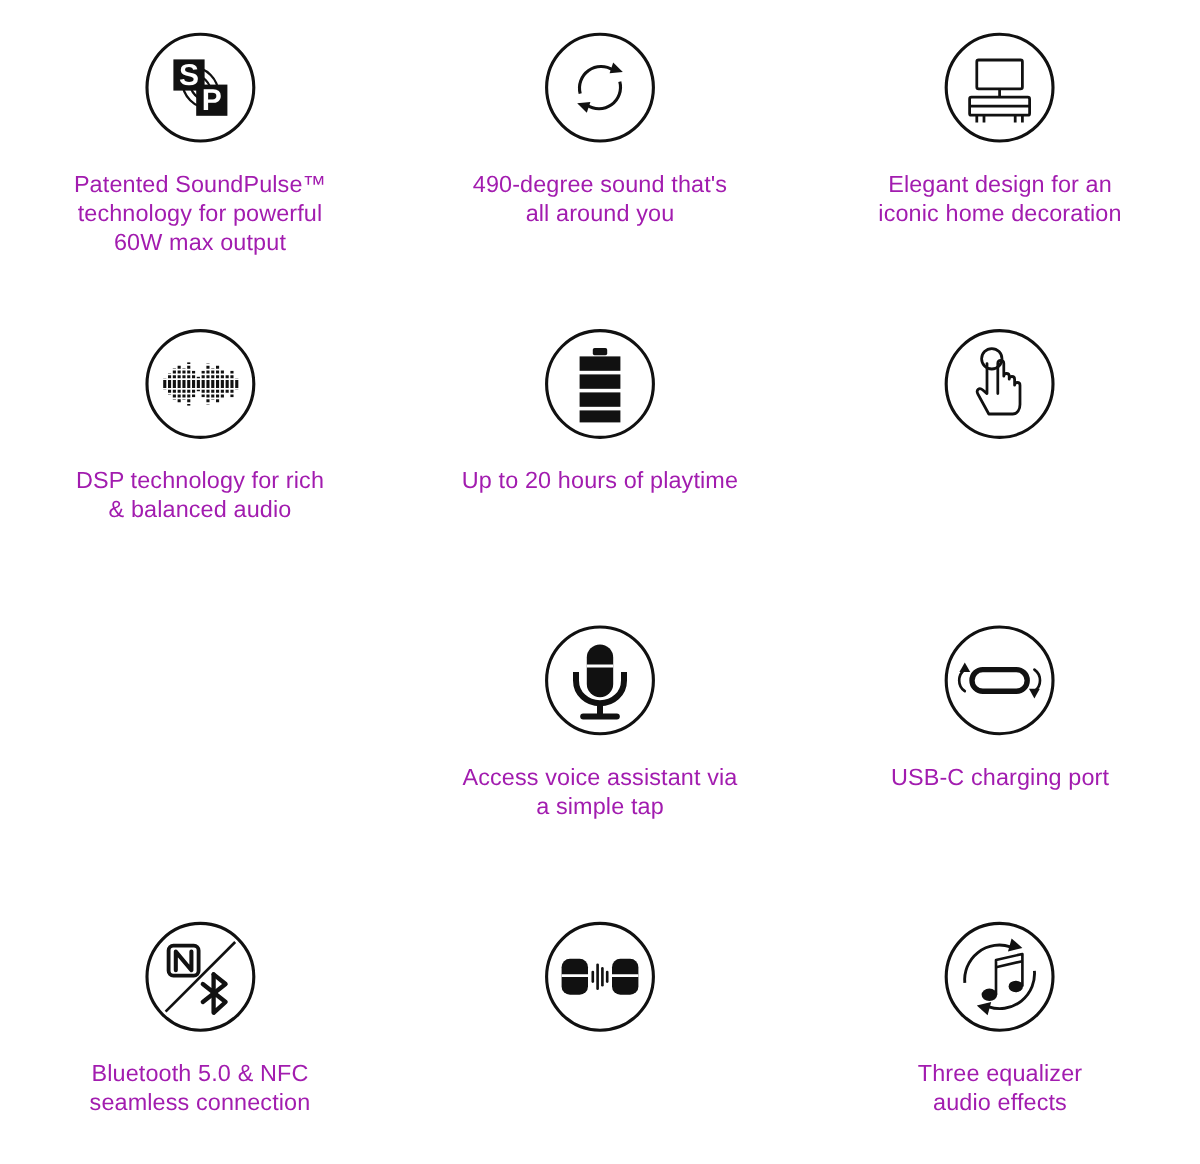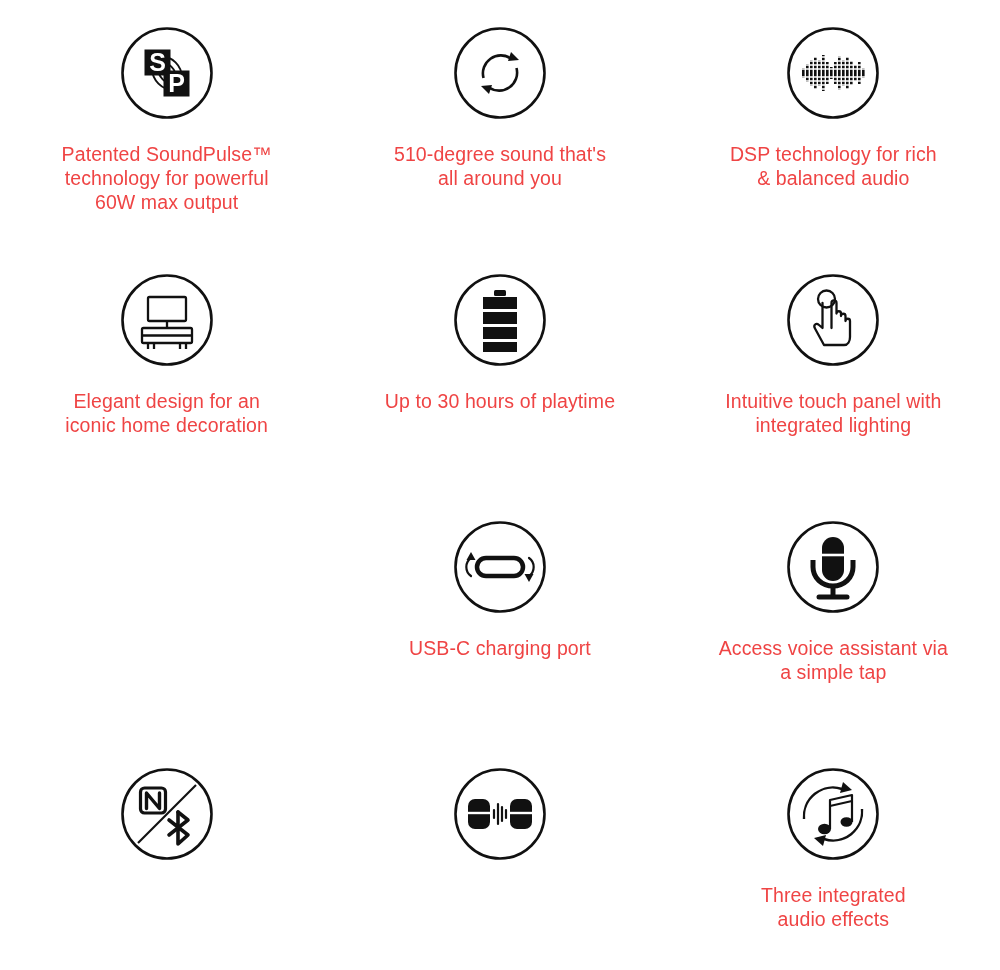--- a/index.html
+++ b/index.html
@@ -36,21 +36,21 @@
     display: block;
     width: 94px;
     height: 94px;
   }
   .feature-caption {
     margin-top: 22px;
     width: 260px;
     text-align: center;
     font-size: 19.5px;
     line-height: 24px;
-    color: #ef4444;
+    color: #a21caf;
     white-space: pre-line;
     letter-spacing: 0.1px;
   }
 </style>
 </head>
 <body>
 
 <div class="feature-grid">
 
   <div class="feature-cell">
@@ -81,22 +81,42 @@
       <svg viewBox="0 0 94 94" xmlns="http://www.w3.org/2000/svg">
         <circle cx="47" cy="47" r="44.5" fill="none" stroke="#111" stroke-width="2.6"></circle>
         <g fill="none" stroke="#111" stroke-width="2.6" stroke-linecap="butt">
           <path d="M30.5 52 A18 18 0 0 1 58 32.5"></path>
           <path d="M63.5 42 A18 18 0 0 1 36 61.5"></path>
         </g>
         <polygon points="58,26 66,34 55,35" fill="#111"></polygon>
         <polygon points="36,68 28,60 39,59" fill="#111"></polygon>
       </svg>
     </div>
-    <div class="feature-caption">510-degree sound that's
+    <div class="feature-caption">490-degree sound that's
 all around you</div>
+  </div>
+
+  <div class="feature-cell">
+    <div class="icon-circle">
+      <svg viewBox="0 0 94 94" xmlns="http://www.w3.org/2000/svg">
+        <circle cx="47" cy="47" r="44.5" fill="none" stroke="#111" stroke-width="2.6"></circle>
+        <g fill="none" stroke="#111" stroke-width="2.3" stroke-linejoin="round">
+          <rect x="28" y="24" width="38" height="24" rx="1.5"></rect>
+          <line x1="47" y1="48" x2="47" y2="55"></line>
+          <rect x="22" y="55" width="50" height="15" rx="1.5"></rect>
+          <line x1="22" y1="62.5" x2="72" y2="62.5"></line>
+          <line x1="28" y1="70" x2="28" y2="76"></line>
+          <line x1="34" y1="70" x2="34" y2="76"></line>
+          <line x1="60" y1="70" x2="60" y2="76"></line>
+          <line x1="66" y1="70" x2="66" y2="76"></line>
+        </g>
+      </svg>
+    </div>
+    <div class="feature-caption">Elegant design for an
+iconic home decoration</div>
   </div>
 
   <div class="feature-cell">
     <div class="icon-circle">
       <svg viewBox="0 0 94 94" xmlns="http://www.w3.org/2000/svg">
         <circle cx="47" cy="47" r="44.5" fill="none" stroke="#111" stroke-width="2.6"></circle>
         <g fill="#111">
           <rect x="16" y="42" width="2.6" height="10"></rect>
           <rect x="20" y="38" width="2.6" height="18"></rect>
           <rect x="24" y="34" width="2.6" height="26"></rect>
@@ -127,113 +147,93 @@
       </svg>
     </div>
     <div class="feature-caption">DSP technology for rich
 &amp; balanced audio</div>
   </div>
 
   <div class="feature-cell">
     <div class="icon-circle">
       <svg viewBox="0 0 94 94" xmlns="http://www.w3.org/2000/svg">
         <circle cx="47" cy="47" r="44.5" fill="none" stroke="#111" stroke-width="2.6"></circle>
-        <g fill="none" stroke="#111" stroke-width="2.3" stroke-linejoin="round">
-          <rect x="28" y="24" width="38" height="24" rx="1.5"></rect>
-          <line x1="47" y1="48" x2="47" y2="55"></line>
-          <rect x="22" y="55" width="50" height="15" rx="1.5"></rect>
-          <line x1="22" y1="62.5" x2="72" y2="62.5"></line>
-          <line x1="28" y1="70" x2="28" y2="76"></line>
-          <line x1="34" y1="70" x2="34" y2="76"></line>
-          <line x1="60" y1="70" x2="60" y2="76"></line>
-          <line x1="66" y1="70" x2="66" y2="76"></line>
-        </g>
-      </svg>
-    </div>
-    <div class="feature-caption">Elegant design for an
-iconic home decoration</div>
-  </div>
-
-  <div class="feature-cell">
-    <div class="icon-circle">
-      <svg viewBox="0 0 94 94" xmlns="http://www.w3.org/2000/svg">
-        <circle cx="47" cy="47" r="44.5" fill="none" stroke="#111" stroke-width="2.6"></circle>
         <rect x="41" y="17" width="12" height="6" rx="1.5" fill="#111"></rect>
         <g fill="#111">
           <rect x="30" y="24" width="34" height="12"></rect>
           <rect x="30" y="39" width="34" height="12"></rect>
           <rect x="30" y="54" width="34" height="12"></rect>
           <rect x="30" y="69" width="34" height="10"></rect>
         </g>
       </svg>
     </div>
-    <div class="feature-caption">Up to 30 hours of playtime</div>
+    <div class="feature-caption">Up to 20 hours of playtime</div>
   </div>
 
   <div class="feature-cell">
     <div class="icon-circle">
       <svg viewBox="0 0 94 94" xmlns="http://www.w3.org/2000/svg">
         <circle cx="47" cy="47" r="44.5" fill="none" stroke="#111" stroke-width="2.6"></circle>
         <circle cx="40.5" cy="26" r="8.5" fill="none" stroke="#111" stroke-width="2.3"></circle>
         <g fill="none" stroke="#111" stroke-width="2.3" stroke-linecap="round" stroke-linejoin="round">
           <path d="M36.5 30 L36.5 55 L33 52 C30 49.5 27 52 29 55.5 L38 72 L58 72 C62 72 64 68 64 64 L64 48 C64 45 59.5 45 59.5 48 L59.5 43 C59.5 40 55 40 55 43 L55 40.5 C55 37.5 50.5 37.5 50.5 40.5 L50.5 30 C50.5 26.5 45.5 26.5 45.5 30 L45.5 55"></path>
         </g>
       </svg>
     </div>
-    <div class="feature-caption">Intuitive touch panel with
-integrated lighting</div>
-  </div>
-
-  <div class="feature-cell">
-  </div>
-
-  <div class="feature-cell">
-    <div class="icon-circle">
-      <svg viewBox="0 0 94 94" xmlns="http://www.w3.org/2000/svg">
-        <circle cx="47" cy="47" r="44.5" fill="none" stroke="#111" stroke-width="2.6"></circle>
-        <rect x="24" y="38" width="46" height="18" rx="9" fill="none" stroke="#111" stroke-width="4.5"></rect>
-        <g fill="none" stroke="#111" stroke-width="2.2" stroke-linecap="round">
-          <path d="M18 38 A11 11 0 0 0 18 56"></path>
-          <path d="M76 38 A11 11 0 0 1 76 56"></path>
-        </g>
-        <polygon points="18,32 22.5,40 13.5,40" fill="#111"></polygon>
-        <polygon points="76,62 71.5,54 80.5,54" fill="#111"></polygon>
-      </svg>
-    </div>
-    <div class="feature-caption">USB-C charging port</div>
+  </div>
+
+  <div class="feature-cell">
   </div>
 
   <div class="feature-cell">
     <div class="icon-circle">
       <svg viewBox="0 0 94 94" xmlns="http://www.w3.org/2000/svg">
         <circle cx="47" cy="47" r="44.5" fill="none" stroke="#111" stroke-width="2.6"></circle>
         <rect x="36" y="17" width="22" height="44" rx="11" fill="#111"></rect>
         <line x1="36" y1="35" x2="58" y2="35" stroke="#fff" stroke-width="2.6"></line>
         <path d="M27 40 L27 47 C27 58 36 66 47 66 C58 66 67 58 67 47 L67 40" fill="none" stroke="#111" stroke-width="5"></path>
         <line x1="47" y1="66" x2="47" y2="76" stroke="#111" stroke-width="5"></line>
         <line x1="33" y1="77" x2="61" y2="77" stroke="#111" stroke-width="5" stroke-linecap="round"></line>
       </svg>
     </div>
     <div class="feature-caption">Access voice assistant via
 a simple tap</div>
+  </div>
+
+  <div class="feature-cell">
+    <div class="icon-circle">
+      <svg viewBox="0 0 94 94" xmlns="http://www.w3.org/2000/svg">
+        <circle cx="47" cy="47" r="44.5" fill="none" stroke="#111" stroke-width="2.6"></circle>
+        <rect x="24" y="38" width="46" height="18" rx="9" fill="none" stroke="#111" stroke-width="4.5"></rect>
+        <g fill="none" stroke="#111" stroke-width="2.2" stroke-linecap="round">
+          <path d="M18 38 A11 11 0 0 0 18 56"></path>
+          <path d="M76 38 A11 11 0 0 1 76 56"></path>
+        </g>
+        <polygon points="18,32 22.5,40 13.5,40" fill="#111"></polygon>
+        <polygon points="76,62 71.5,54 80.5,54" fill="#111"></polygon>
+      </svg>
+    </div>
+    <div class="feature-caption">USB-C charging port</div>
   </div>
 
   <div class="feature-cell">
     <div class="icon-circle">
       <svg viewBox="0 0 94 94" xmlns="http://www.w3.org/2000/svg">
         <circle cx="47" cy="47" r="44.5" fill="none" stroke="#111" stroke-width="2.6"></circle>
         <line x1="18" y1="76" x2="76" y2="18" stroke="#111" stroke-width="2.2"></line>
         <rect x="20.5" y="21" width="25" height="25" rx="4" fill="none" stroke="#111" stroke-width="3.2"></rect>
         <path d="M26.5 41.5 L26.5 26 L39.5 41.5 L39.5 26" fill="none" stroke="#111" stroke-width="3.4" stroke-linejoin="round" stroke-linecap="round"></path>
         <g stroke="#111" stroke-width="3.6" fill="none" stroke-linejoin="round" stroke-linecap="round">
           <path d="M58 45 L58 77 L68 68 L49 53"></path>
           <path d="M49 68 L68 53 L58 45"></path>
         </g>
       </svg>
     </div>
+    <div class="feature-caption">Bluetooth 5.0 &amp; NFC
+seamless connection</div>
   </div>
 
   <div class="feature-cell">
     <div class="icon-circle">
       <svg viewBox="0 0 94 94" xmlns="http://www.w3.org/2000/svg">
         <circle cx="47" cy="47" r="44.5" fill="none" stroke="#111" stroke-width="2.6"></circle>
         <rect x="15" y="32" width="22" height="30" rx="7" fill="#111"></rect>
         <line x1="15" y1="46" x2="37" y2="46" stroke="#fff" stroke-width="2.4"></line>
         <rect x="57" y="32" width="22" height="30" rx="7" fill="#111"></rect>
         <line x1="57" y1="46" x2="79" y2="46" stroke="#fff" stroke-width="2.4"></line>
@@ -258,17 +258,17 @@
         <polygon points="57,15 66,23 54,26" fill="#111"></polygon>
         <polygon points="37,79 28,71 40,68" fill="#111"></polygon>
         <g fill="#111" stroke="#111" stroke-width="2.2">
           <path d="M44 62 L44 33 L66 28 L66 55" fill="none" stroke-linejoin="round"></path>
           <line x1="44" y1="39" x2="66" y2="34"></line>
           <ellipse cx="38.5" cy="62" rx="6.5" ry="5.2" stroke="none"></ellipse>
           <ellipse cx="60.5" cy="55" rx="6" ry="4.8" stroke="none"></ellipse>
         </g>
       </svg>
     </div>
-    <div class="feature-caption">Three integrated
+    <div class="feature-caption">Three equalizer
 audio effects</div>
   </div>
 
 </div>
 
 </body></html>

